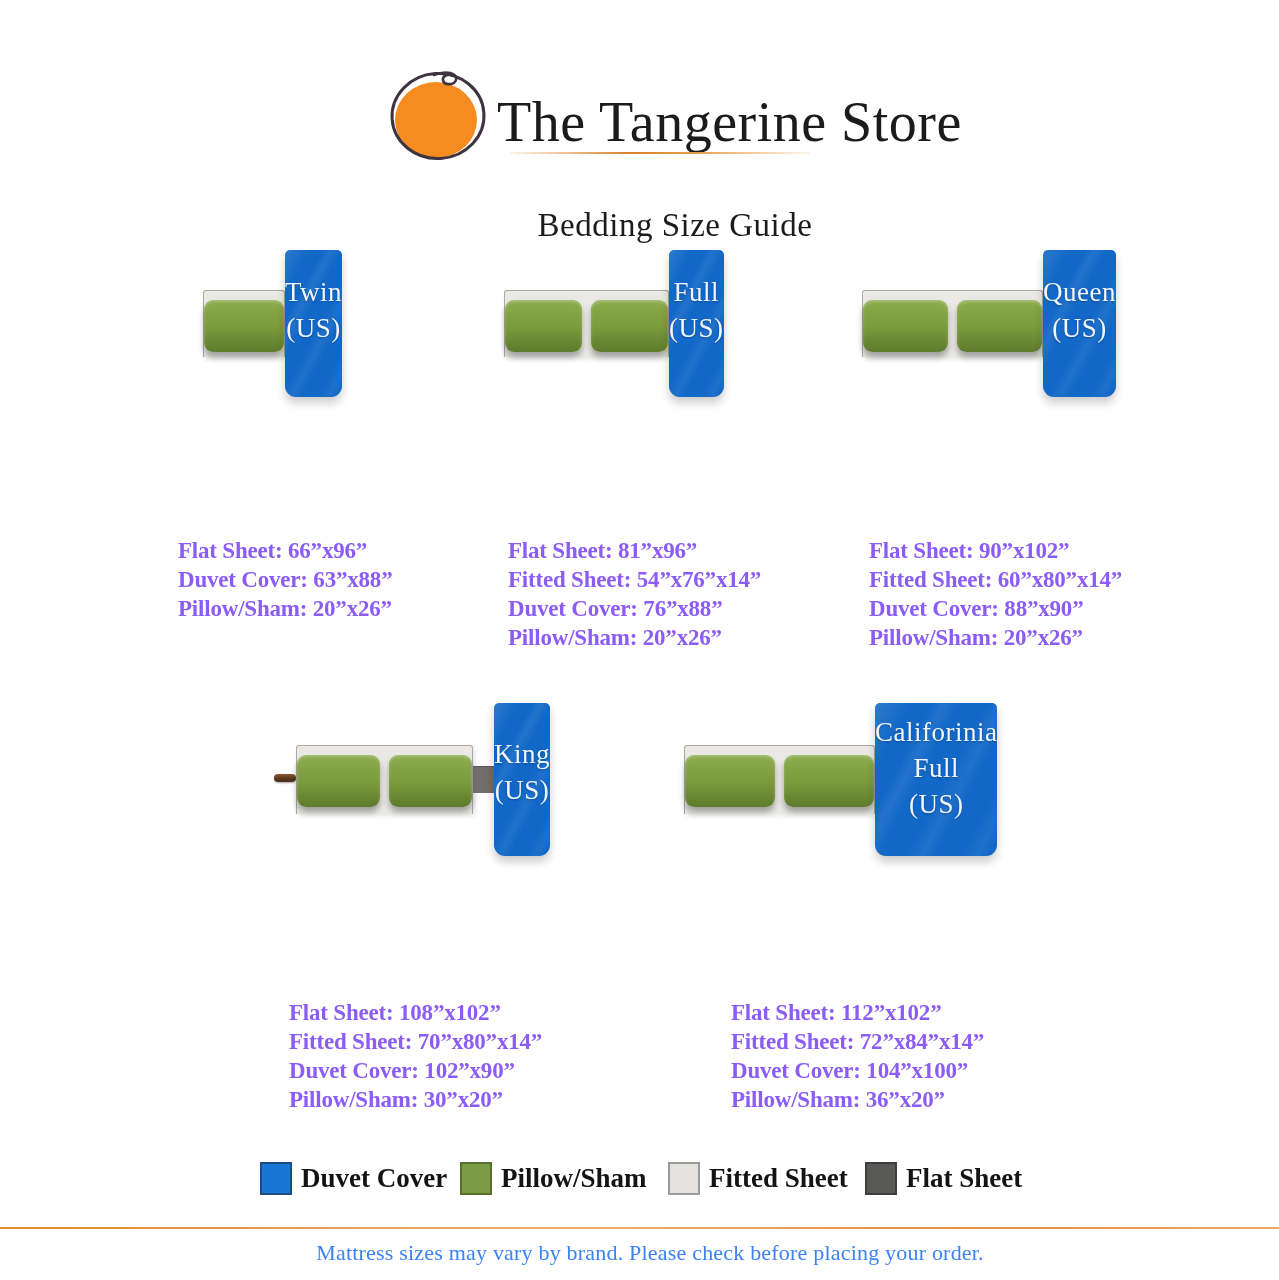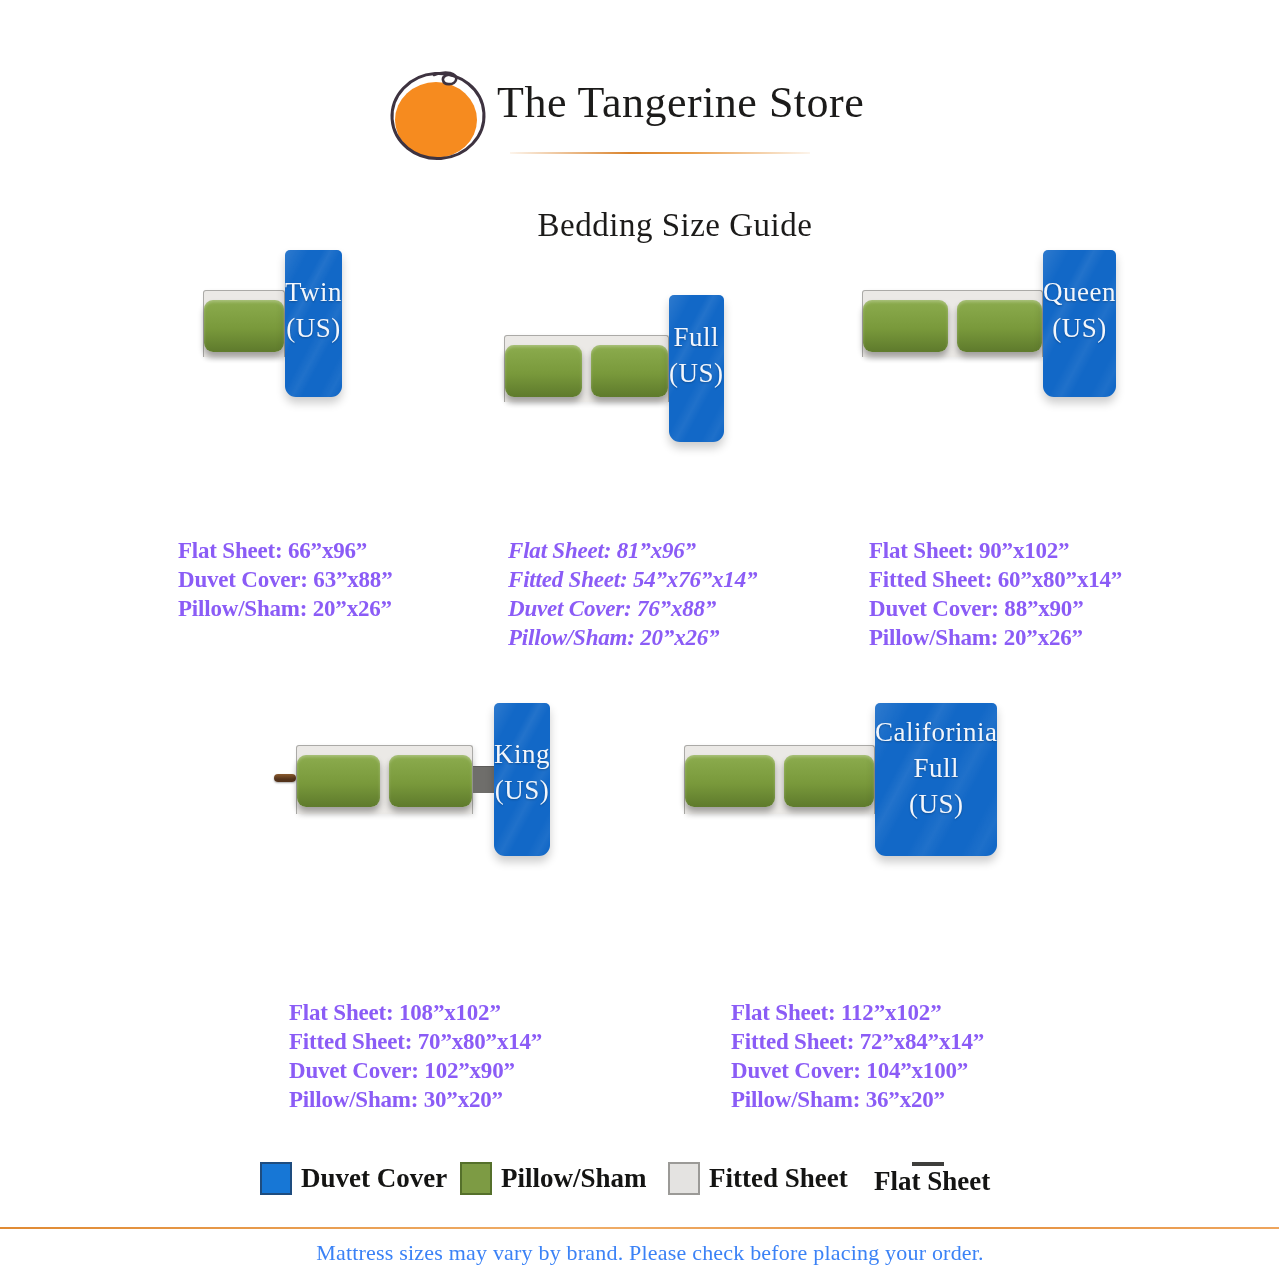--- a/index.html
+++ b/index.html
@@ -3,35 +3,35 @@
 <meta charset="utf-8">
 <style>
   html,body{margin:0;padding:0;background:#ffffff;}
   .page{
     position:relative;width:1279px;height:1280px;background:#ffffff;overflow:hidden;
     font-family:"Liberation Serif","DejaVu Serif",serif;color:#1c1b1a;
   }
   
   .logo{position:absolute;left:388px;top:70px;width:100px;height:92px;}
   .brand-title{
-    position:absolute;left:497px;top:78px;font-size:44px;line-height:1.15;
+    position:absolute;left:497px;top:90px;font-size:56px;line-height:1.15;
     white-space:nowrap;letter-spacing:.5px;color:var(--text_dark);
   }
   .title-divider{
     position:absolute;left:510px;top:152px;width:300px;height:2px;
     background:linear-gradient(90deg,rgba(233,156,71,.1),#d9822b 40%,#e99c47 60%,rgba(233,156,71,.1));
   }
   .subtitle{
     position:absolute;left:675px;top:161px;transform:translateX(-50%);
     font-size:33px;white-space:nowrap;letter-spacing:.5px;color:var(--text_dark);margin-top:46px;
   }
   
   .bed{position:absolute;display:flex;flex-direction:row;align-items:center;}
   .bed--twin   {left:203px;top:250px;width:138px;--sheet-w:128px;--mat-h:67px;--band-h:25px;--duvet-h:147px;--pillow-w:80px;--label-shift:-14px;}
-  .bed--full   {left:504px;top:250px;width:217px;margin-top:45px;--sheet-w:205px;--mat-h:67px;--band-h:25px;--duvet-h:147px;--pillow-w:77px;--label-shift:-14px;}
+  .bed--full   {left:504px;top:250px;width:217px;--sheet-w:205px;--mat-h:67px;--band-h:25px;--duvet-h:147px;--pillow-w:77px;--label-shift:-14px;}
   .bed--queen  {left:862px;top:250px;width:230px;--sheet-w:218px;--mat-h:67px;--band-h:25px;--duvet-h:147px;--pillow-w:85px;--label-shift:-14px;}
   .bed--king   {left:274px;top:703px;width:276px;--sheet-w:264px;--mat-h:69px;--band-h:27px;--duvet-h:153px;--pillow-w:83px;--label-shift:-8px;}
   .bed--calking{left:684px;top:703px;width:307px;--sheet-w:296px;--mat-h:69px;--band-h:27px;--duvet-h:153px;--pillow-w:90px;--label-shift:-12px;}
   .headboard{
     width:calc(var(--sheet-w) + 8px);height:8px;border-radius:4px;margin-bottom:3px;
     background:linear-gradient(180deg,var(--headboard_brown_light),var(--headboard_brown) 65%);
     box-shadow:0 1px 2px rgba(0,0,0,.35);
   }
   .mattress{
     width:var(--sheet-w);height:var(--mat-h);background:var(--fitted_light);
@@ -57,31 +57,31 @@
     box-shadow:0 6px 10px rgba(0,0,0,.20);
     display:flex;flex-direction:column;justify-content:center;align-items:center;
   }
   .bed-label{
     transform:translateY(var(--label-shift));text-align:center;color:#f2f6fc;
     font-size:27px;line-height:36px;letter-spacing:.5px;text-shadow:0 1px 2px rgba(0,0,0,.25);
   }
   
   .specs{position:absolute;font-size:23px;line-height:29px;font-weight:600;color:#8b5cf6;letter-spacing:-.2px;}
   .specs--twin   {left:178px;top:536px;}
-  .specs--full   {left:508px;top:536px;font-style:italic;}
+  .specs--full   {left:508px;top:536px;}
   .specs--queen  {left:869px;top:536px;}
   .specs--king   {left:289px;top:998px;}
   .specs--calking{left:731px;top:998px;}
   
   .legend{position:absolute;left:0;top:1162px;width:100%;height:32px;}
   .legend-item{position:absolute;display:flex;align-items:center;height:32px;}
   .legend-item:nth-child(1){left:260px;}
   .legend-item:nth-child(2){left:460px;}
   .legend-item:nth-child(3){left:668px;}
-  .legend-item:nth-child(4){left:865px;flex-direction:column;}
+  .legend-item:nth-child(4){left:865px;}
   .legend-swatch{width:28px;height:29px;border:2px solid #444;box-sizing:content-box;}
   .legend-label{margin-left:9px;font-size:27px;font-weight:600;color:#141413;white-space:nowrap;}
   
   .footer-divider{
     position:absolute;left:0;top:1227px;width:100%;height:2px;
     background:linear-gradient(90deg,#e08a33,#f0ae69 45%,#e59140 75%,#eea55d);
   }
   .footer-note{
     position:absolute;left:650px;top:1240px;transform:translateX(-50%);
     font-size:22px;letter-spacing:.2px;color:#3b82f6;white-space:nowrap;

